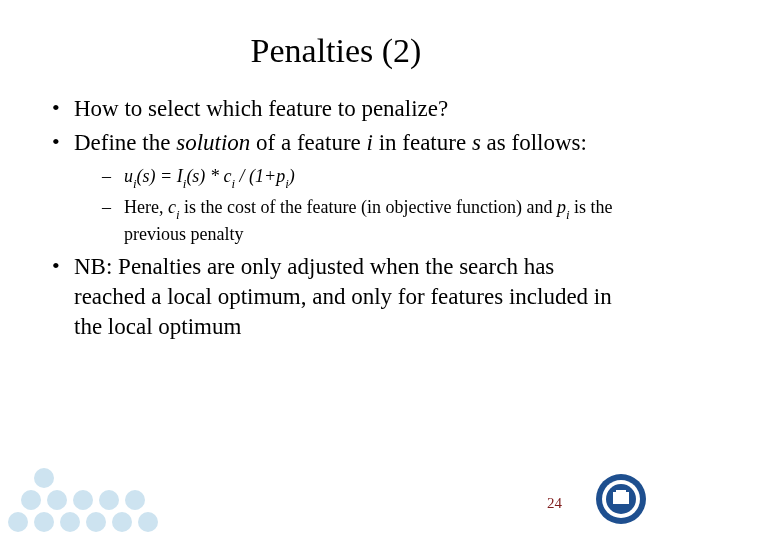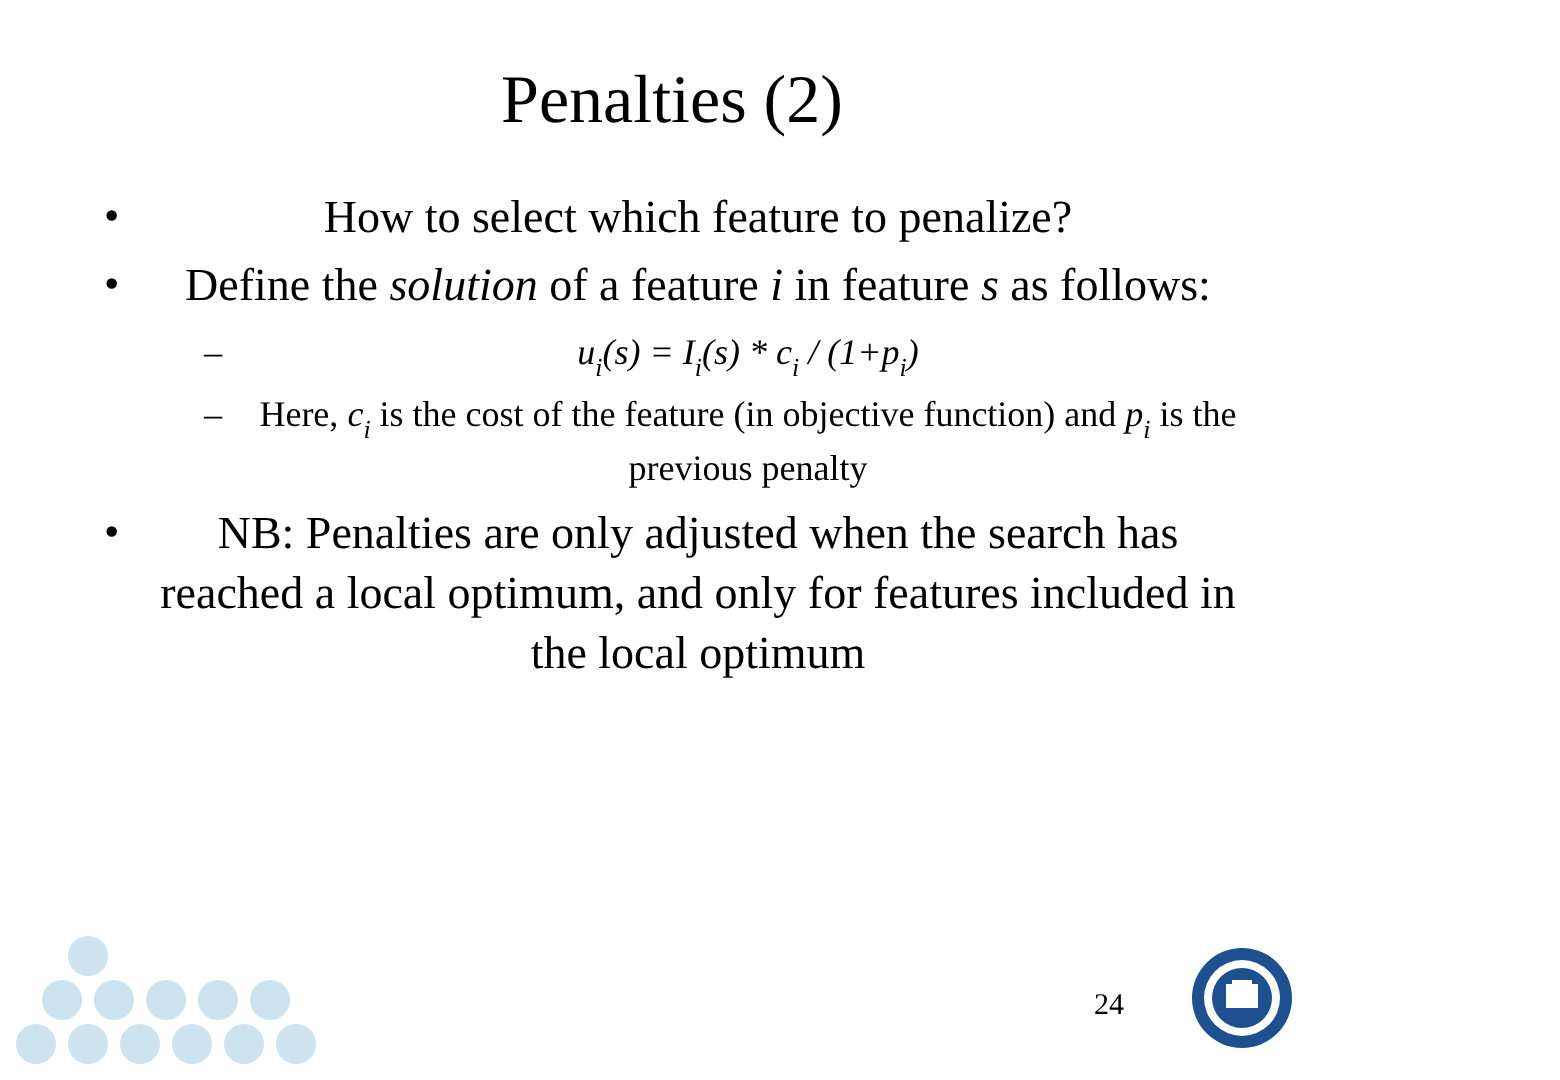--- a/index.html
+++ b/index.html
@@ -1,27 +1,27 @@
 <!DOCTYPE html>
 <html><head>
 <meta charset="utf-8">
 <style>
   * { margin: 0; padding: 0; box-sizing: border-box; }
   html, body { width: 780px; height: 540px; background: #fff; font-family: "Times New Roman", Times, serif; color: #000; }
   .slide { position: relative; width: 672px; height: 540px; padding: 24px 48px 32px 48px; }
   .title { text-align: center; font-size: 34px; font-weight: 400; margin-top: 8px; margin-bottom: 24px; }
-  ul.top { list-style: none; padding-left: 0; text-align: center; }
+  ul.top { list-style: none; padding-left: 0; }
   ul.top > li { position: relative; padding-left: 26px; font-size: 23px; line-height: 1.3; margin-bottom: 4px; }
   ul.top > li::before { content: "•"; position: absolute; left: 4px; top: 0; font-size: 22px; }
   ul.sub { list-style: none; padding-left: 28px; margin-top: 6px; margin-bottom: 6px; }
   ul.sub > li { position: relative; padding-left: 22px; font-size: 18px; line-height: 1.35; margin-bottom: 4px; }
   ul.sub > li::before { content: "–"; position: absolute; left: 0; top: 0; }
   .it { font-style: italic; }
   .subsc { font-size: 0.72em; vertical-align: sub; position: relative; top: 0.12em; }
-  .pagenum { position: absolute; right: 110px; bottom: 28px; font-size: 15px; color: #000000; }
+  .pagenum { position: absolute; right: 110px; bottom: 28px; font-size: 15px; color: #7f1d1d; }
   .logo { position: absolute; right: 24px; bottom: 14px; width: 54px; height: 54px; }
   .dots { position: absolute; left: 0; bottom: 0; width: 200px; height: 90px; pointer-events: none; }
 </style>
 </head>
 <body>
 
 <div class="slide">
   <h1 class="title">Penalties (2)</h1>
 
   <ul class="top">

